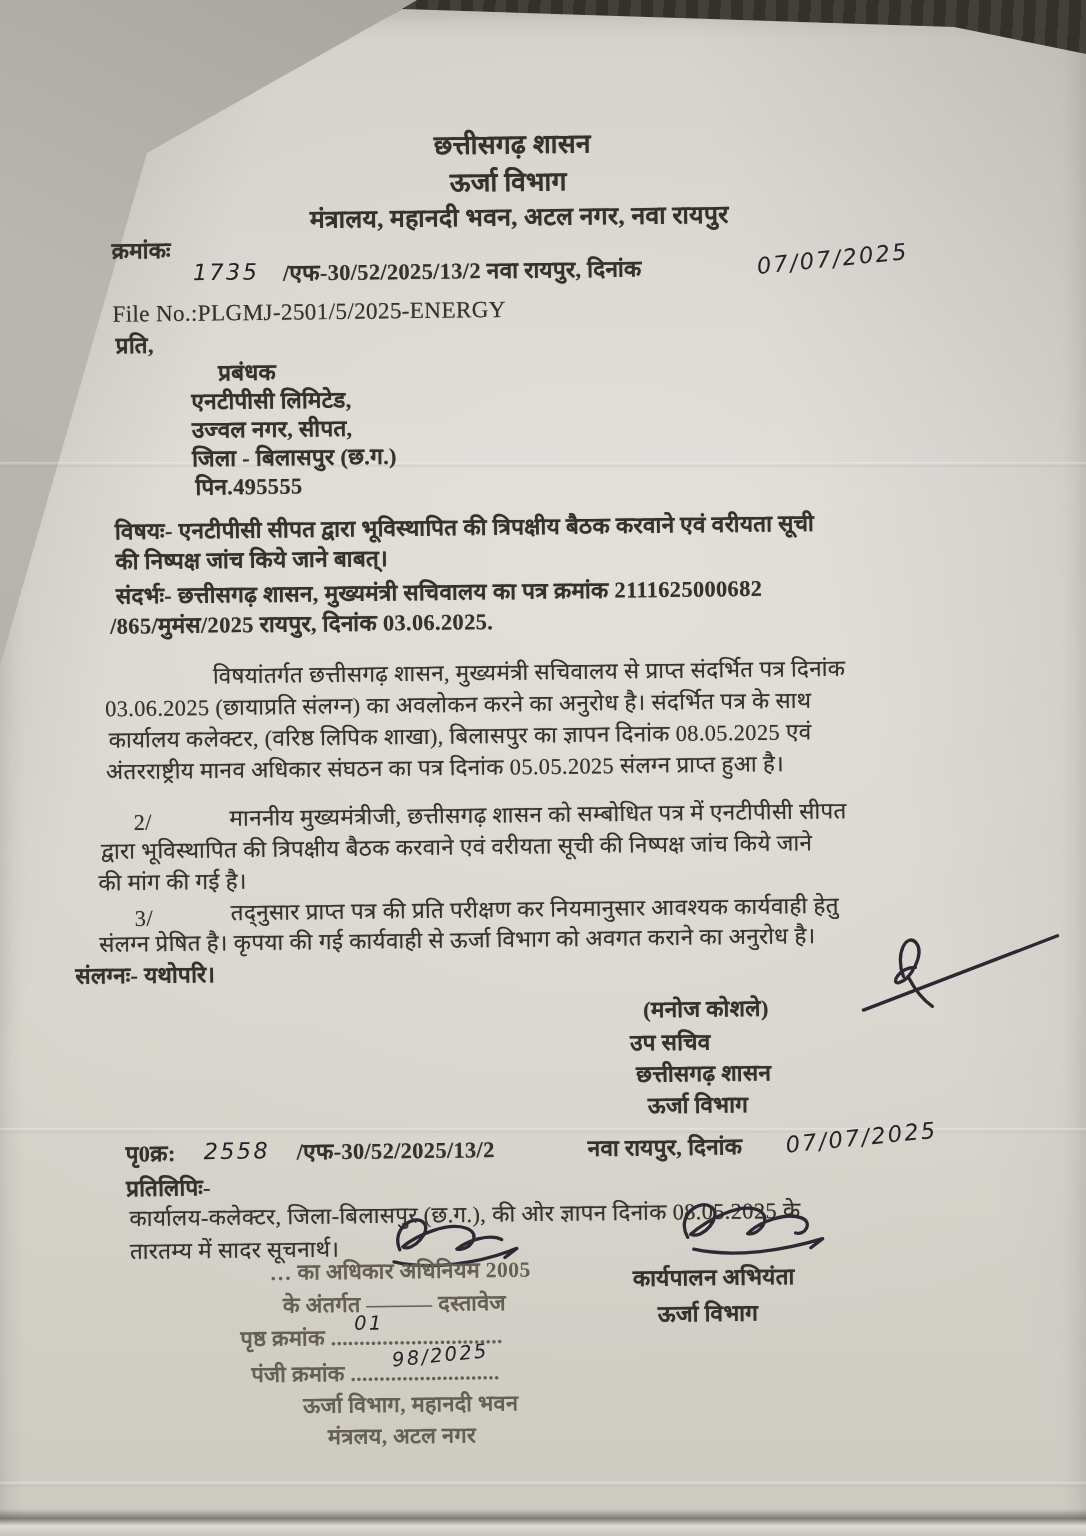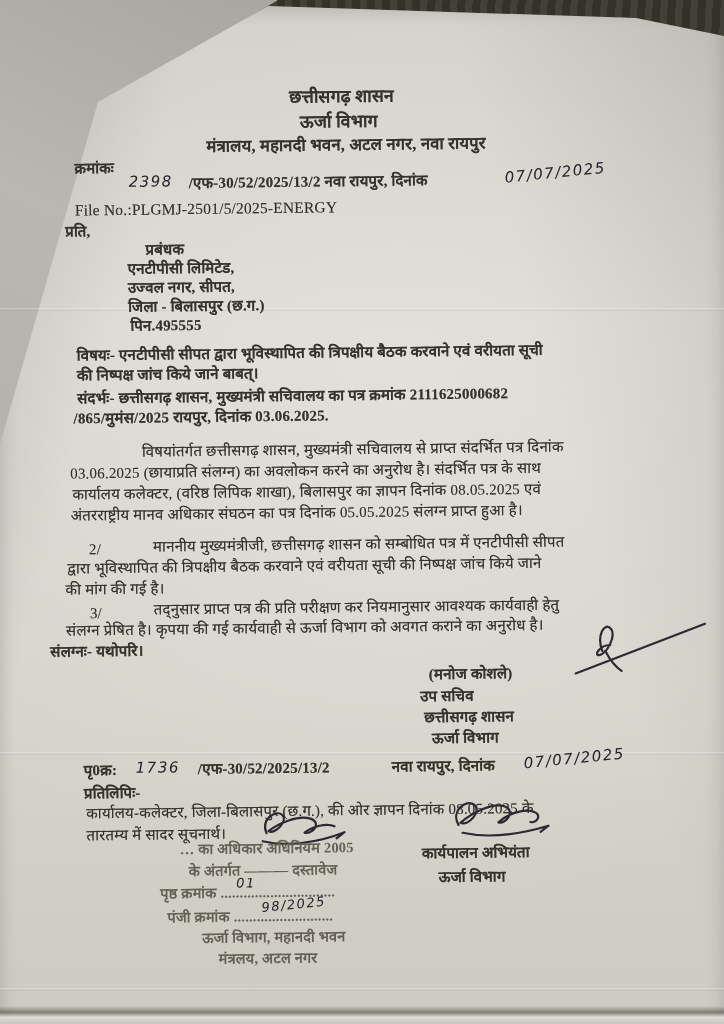--- a/index.html
+++ b/index.html
@@ -47,26 +47,26 @@
   <div class="crease" style="top:752px"></div>
   <div class="crease" style="top:988px"></div>
 
   <div class="content">
 
     <div class="t b h1 ctr" style="left:346px;top:86px">छत्तीसगढ़ शासन</div>
     <div class="t b h1 ctr" style="left:343px;top:111px">ऊर्जा विभाग</div>
     <div class="t b h2 ctr" style="left:350px;top:135px">मंत्रालय, महानदी भवन, अटल नगर, नवा रायपुर</div>
 
     <div class="t b" style="left:78px;top:156px">क्रमांकः</div>
-    <div class="t hw" style="left:132px;top:170px">2398</div>
+    <div class="t hw" style="left:132px;top:170px">1735</div>
     <div class="t b" style="left:192px;top:172px">/एफ-30/52/2025/13/2 नवा रायपुर, दिनांक</div>
     <div class="t hw tilt" style="left:508px;top:166px">07/07/2025</div>
 
     <div class="t" style="left:78px;top:197px;font-size:15.5px">File No.:PLGMJ-2501/5/2025-ENERGY</div>
-    <div class="t b" style="left:68px;top:219px">प्रति,</div>
+    <div class="t b" style="left:80px;top:219px">प्रति,</div>
 
     <div class="t b" style="left:148px;top:238px">प्रबंधक</div>
     <div class="t b" style="left:130px;top:257px">एनटीपीसी लिमिटेड,</div>
     <div class="t b" style="left:130px;top:276px">उज्वल नगर, सीपत,</div>
     <div class="t b" style="left:130px;top:295px">जिला - बिलासपुर (छ.ग.)</div>
     <div class="t b" style="left:132px;top:314px">पिन.495555</div>
 
     <div class="t b" style="left:78px;top:343px">विषयः- एनटीपीसी सीपत द्वारा भूविस्थापित की त्रिपक्षीय बैठक करवाने एवं वरीयता सूची</div>
     <div class="t b" style="left:78px;top:363px">की निष्पक्ष जांच किये जाने बाबत्।</div>
 
@@ -93,21 +93,21 @@
       <path d="M58,46 C62,54 68,62 74,66"></path>
       <path d="M28,68 L158,20"></path>
     </svg>
 
     <div class="t b ctr" style="left:468px;top:666px">(मनोज कोशले)</div>
     <div class="t b ctr" style="left:444px;top:688px">उप सचिव</div>
     <div class="t b ctr" style="left:466px;top:709px">छत्तीसगढ़ शासन</div>
     <div class="t b ctr" style="left:462px;top:730px">ऊर्जा विभाग</div>
 
     <div class="t b" style="left:80px;top:758px">पृ0क्र:</div>
-    <div class="t hw" style="left:132px;top:756px">1736</div>
+    <div class="t hw" style="left:132px;top:756px">2558</div>
     <div class="t b" style="left:194px;top:758px">/एफ-30/52/2025/13/2</div>
     <div class="t b" style="left:388px;top:758px">नवा रायपुर, दिनांक</div>
     <div class="t hw tilt" style="left:520px;top:752px">07/07/2025</div>
 
     <div class="t b" style="left:80px;top:781px">प्रतिलिपिः-</div>
     <div class="t" style="left:82px;top:801px">कार्यालय-कलेक्टर, जिला-बिलासपुर (छ.ग.), की ओर ज्ञापन दिनांक 08.05.2025 के</div>
     <div class="t" style="left:82px;top:823px">तारतम्य में सादर सूचनार्थ।</div>
 
     <svg class="sig" style="left:248px;top:804px" width="100" height="44" viewBox="0 0 100 44">
       <path d="M14,28 C8,14 24,4 30,10 C36,16 22,30 16,26 C26,18 46,10 58,14 C70,18 60,30 52,28 C60,22 74,18 82,22"></path>

